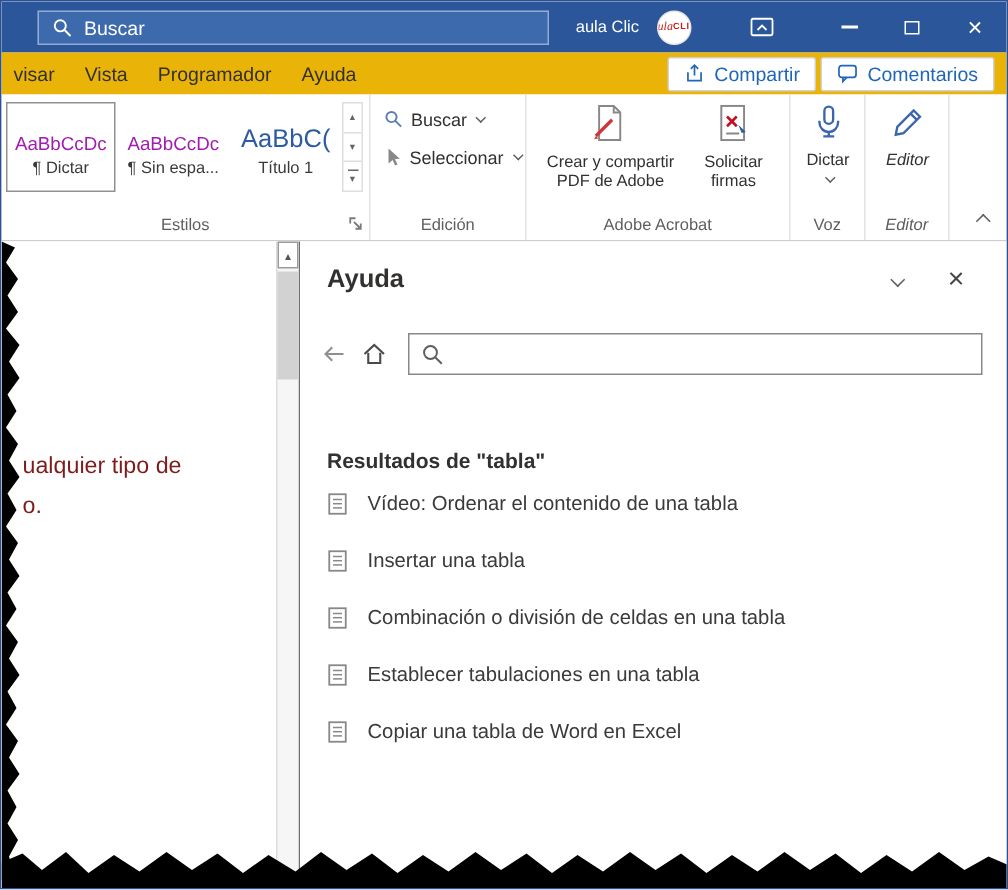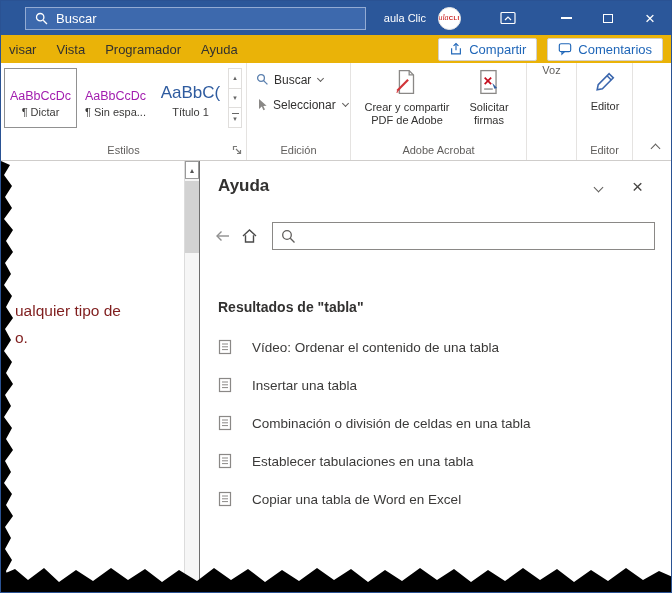--- a/index.html
+++ b/index.html
@@ -16,33 +16,33 @@
   .logo .l2{font-size:6px;color:#c81c1c;font-weight:bold;letter-spacing:.5px;}
   .tb-btn{width:42px;height:34px;display:flex;align-items:center;justify-content:center;cursor:default;}
   .tb-btn.rdo{margin-right:16px;}
   .min-glyph{width:11px;height:1.4px;background:#fff;}
   .max-glyph{width:10px;height:9px;border:1.2px solid #fff;}
   .close-glyph{font-size:17px;color:#fff;line-height:1;}
 
   
   .tabsrow{height:28px;background:#eab308;display:flex;align-items:center;padding-left:8px;gap:20px;font-size:13px;color:#323130;}
   .tab{cursor:default;white-space:nowrap;}
-  .tabs-right{margin-left:auto;display:flex;align-items:flex-end;gap:10px;margin-right:8px;}
+  .tabs-right{margin-left:auto;display:flex;align-items:flex-end;gap:3px;margin-right:8px;}
   .pillbtn{display:flex;align-items:center;gap:6px;border:1px solid #d2d0ce;border-radius:2px;padding:3px 10px;font-size:13px;color:#1f66b8;background:#fff;cursor:default;}
 
   
   .ribbon{position:relative;display:flex;height:98px;background:#fff;border-bottom:1px solid #cfcdcb;}
   .rgroup{display:flex;flex-direction:column;border-right:1px solid #e5e3e1;height:100%;}
   .rg-content{flex:1;display:flex;align-items:flex-start;}
   .rg-label{height:17px;font-size:11px;color:#605e5c;text-align:center;position:relative;line-height:15px;}
   .g-styles{width:246px;}
   .g-edicion{width:104px;}
   .g-adobe{width:176px;}
   .g-voz{width:50px;}
-  .g-editor{width:56px;}
+  .g-editor{width:56px;font-style:italic;}
 
   .cards{display:flex;gap:2px;padding:5px 0 0 3px;}
   .card{width:73px;height:60px;border:1px solid transparent;display:flex;flex-direction:column;align-items:center;cursor:default;overflow:hidden;}
   .card.selected{border-color:#919191;}
   .card .preview{height:34px;display:flex;align-items:flex-end;font-size:12.5px;color:#a21caf;white-space:nowrap;}
   .card.title1 .preview{font-size:17px;color:#2e5b9f;}
   .card .cname{font-size:11px;color:#3b3a39;margin-top:3px;white-space:nowrap;}
   .gallery{width:14px;margin-left:1px;margin-top:5px;height:60px;display:flex;flex-direction:column;border:1px solid #e0dedc;background:#fff;}
   .gallery .gcell{flex:1;display:flex;flex-direction:column;align-items:center;justify-content:center;font-size:7px;color:#666;border-bottom:1px solid #e0dedc;cursor:default;}
   .gallery .gcell:last-child{border-bottom:none;}
@@ -81,21 +81,21 @@
   .help-title{font-size:17px;font-weight:600;color:#323130;}
   .hh-chev{margin-left:auto;color:#605e5c;cursor:default;}
   .hh-close{margin-left:30px;font-size:19px;color:#484644;line-height:1;cursor:default;}
   .help-nav{display:flex;align-items:center;gap:7px;margin:26px 16px 0 12px;}
   .navbtn{width:20px;height:20px;display:flex;align-items:center;justify-content:center;cursor:default;}
   .help-search{flex:1;height:28px;border:1px solid #8a8886;display:flex;align-items:center;padding-left:8px;margin-left:6px;background:#fff;}
   .help-search input{border:none;outline:none;flex:1;font-size:13px;margin-left:6px;background:transparent;}
   .help-results{padding-left:18px;margin-top:49px;}
   .rheading{font-size:14px;font-weight:bold;color:#323130;}
   .rlist{margin-top:13px;}
-  .result{height:38px;display:flex;align-items:center;gap:20px;cursor:default;}
+  .result{height:38px;display:flex;gap:13px;cursor:default;}
   .rtitle{font-size:13.5px;color:#3b3a39;}
   .show-more{margin-top:13px;font-size:13px;color:#2b6cb5;cursor:default;}
 
   .torn{position:absolute;left:0;top:0;width:672px;height:593px;pointer-events:none;z-index:50;}
 </style>
 </head>
 <body>
 
 <div class="window">
 
@@ -239,20 +239,36 @@
             </span>
             <span>Solicitar</span>
             <span>firmas</span>
           </div>
         </div>
       </div>
       <div class="rg-label"><span>Adobe Acrobat</span></div>
     </div>
 
     <div class="rgroup g-voz">
+      <div class="rg-content">
+        <div class="bigrow" style="padding-left:2px;">
+          <div class="bigbtn b-dic">
+            <span class="bicon">
+              <svg width="25" height="25" viewBox="0 0 24 24">
+                  <rect x="9.2" y="2" width="5.6" height="11" rx="2.8" fill="none" stroke="#3a66ad" stroke-width="1.5"></rect>
+                  <path d="M6,11 V12 A6,6.2 0 0 0 18,12 V11" fill="none" stroke="#3a66ad" stroke-width="1.5"></path>
+                  <line x1="12" y1="18.4" x2="12" y2="21" stroke="#3a66ad" stroke-width="1.5"></line>
+                  <line x1="8.5" y1="21" x2="15.5" y2="21" stroke="#3a66ad" stroke-width="1.5"></line>
+                </svg>
+            </span>
+            <span>Dictar</span>
+            <span class="chev dicchev"></span>
+          </div>
+        </div>
+      </div>
       <div class="rg-label"><span>Voz</span></div>
     </div>
 
     <div class="rgroup g-editor">
       <div class="rg-content">
         <div class="bigrow" style="padding-left:2px;">
           <div class="bigbtn b-edi">
             <span class="bicon">
               <svg width="25" height="25" viewBox="0 0 24 24">
                   <path d="M15.5,4.5 L19.5,8.5 L9,19 L4,20 L5,15 Z" fill="none" stroke="#3a66ad" stroke-width="1.5"></path>

